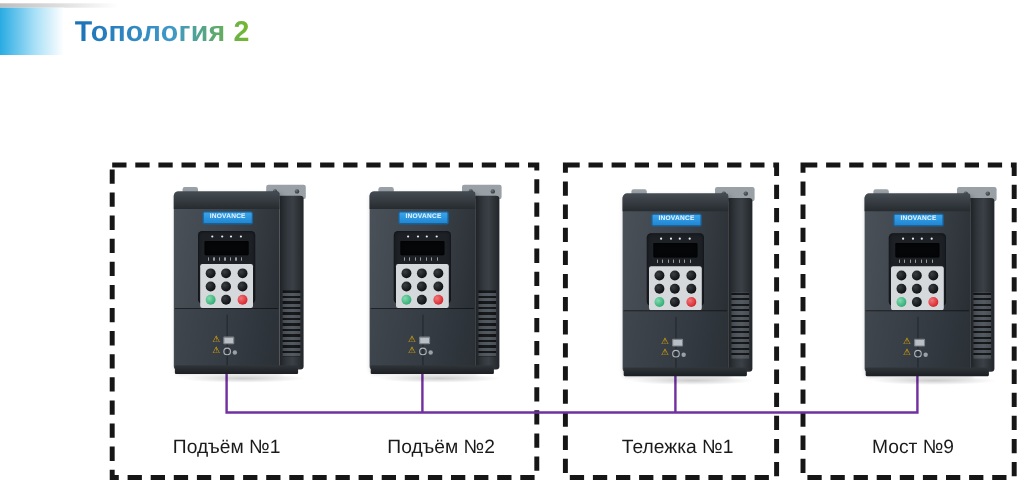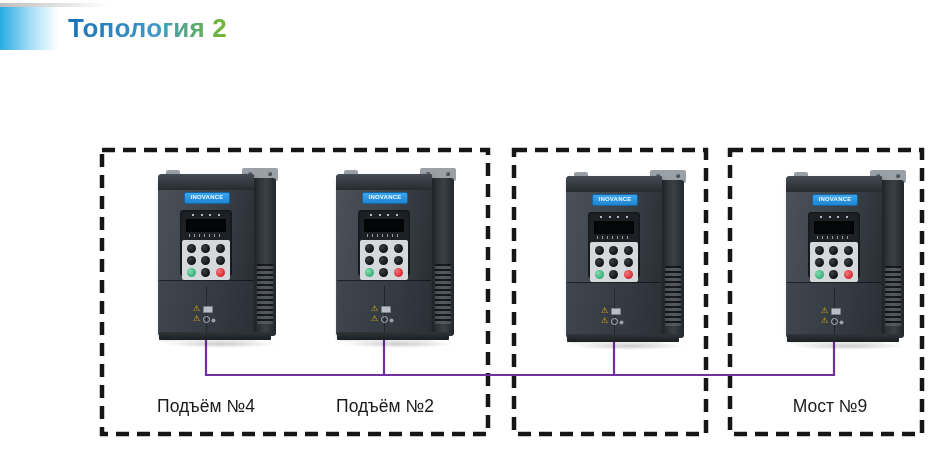--- a/index.html
+++ b/index.html
@@ -263,17 +263,18 @@
           <span class="stk-box"></span>
         </div>
       <div class="wrow">
           <span class="wic">⚠</span>
           <span class="stk-circ"></span>
         </div>
     </div>
     <div class="base"></div>
   </div>
 
-  <div class="dev-label" style="left:206px">Подъём №4</div>
-  <div class="dev-label" style="left:385px">Подъём №2</div>
+  <div class="dev-label" style="left:206px">Подъём №1</div>
+  <div class="dev-label" style="left:401px">Подъём №2</div>
+  <div class="dev-label" style="left:616px">Тележка №1</div>
   <div class="dev-label" style="left:830px">Мост №9</div>
 
 </div>
 
 </body></html>

